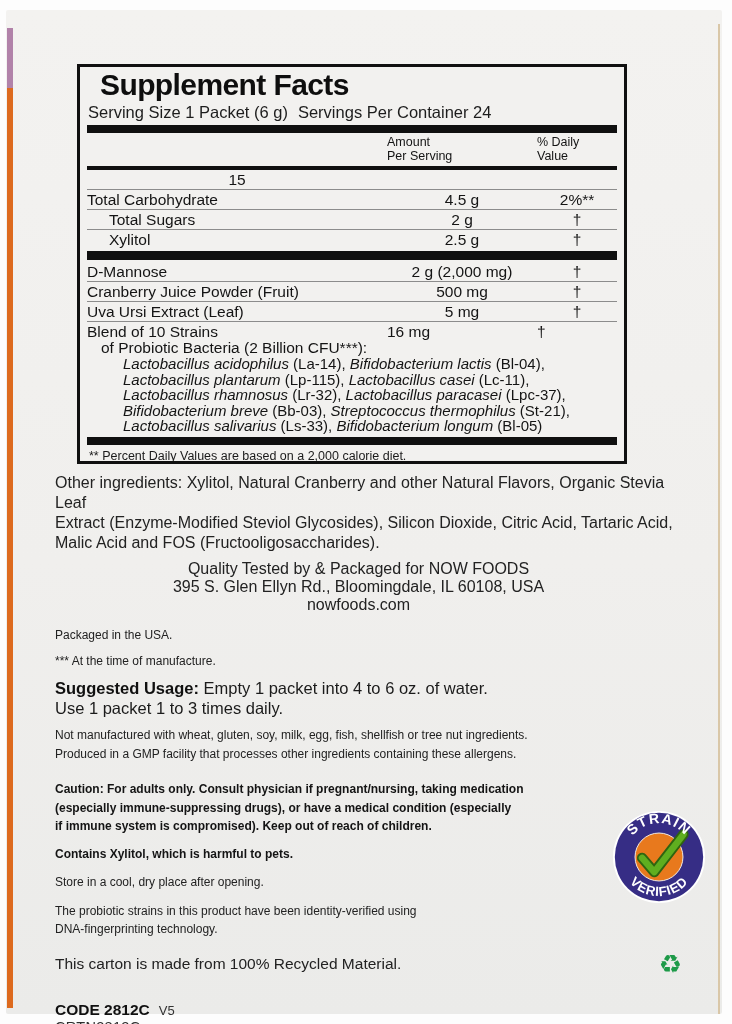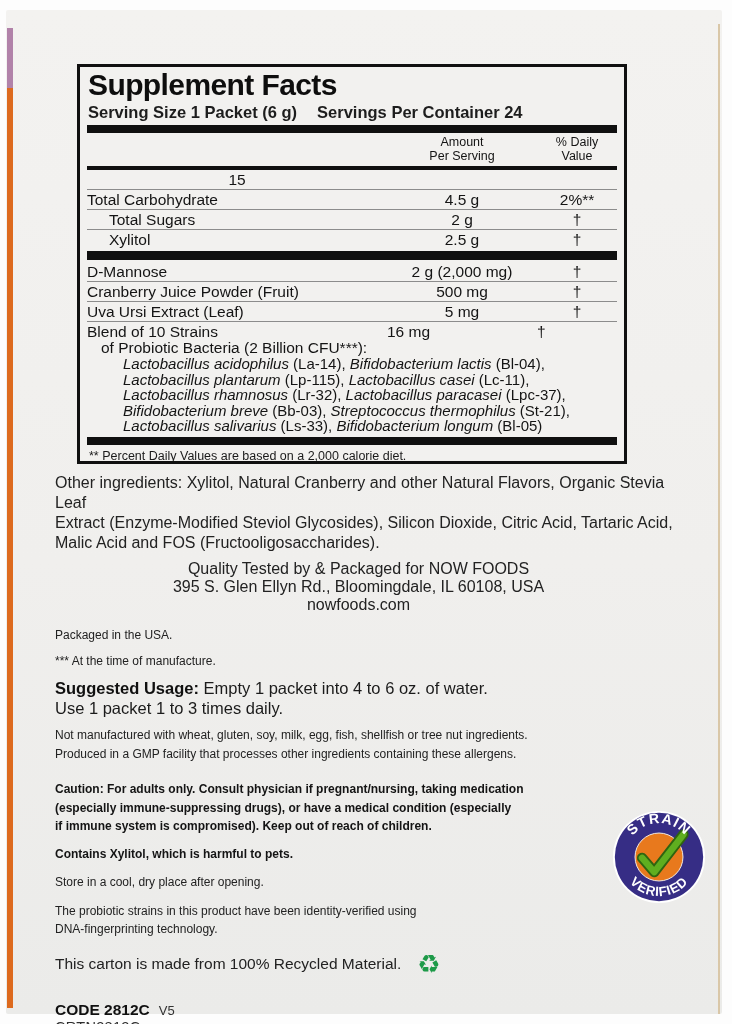--- a/index.html
+++ b/index.html
@@ -17,30 +17,30 @@
   }
   .strip-pink   { position:absolute; left:1px; top:18px;  width:6px; height:60px; background:var(--strip-pink); }
   .strip-orange { position:absolute; left:1px; top:78px;  width:6px; height:920px; background:var(--strip-orange); }
   .edge-right   { position:absolute; right:2px; top:14px; width:2px; height:990px; background:var(--edge-tan); }
 
   
   .sf-box {
     margin:54px 0 0 71px; width:550px; height:400px; box-sizing:border-box;
     border:3px solid #101010; background:#f2f1ef; padding:0 7px; overflow:hidden;
   }
-  .sf-title { font-size:30px; font-weight:bold; letter-spacing:-0.6px; color:#0e0e0e; margin:1px 0 0 1px; line-height:34px; }
-  .sf-serving { display:flex; gap:20px; font-size:16.5px; margin:0 0 3px 1px; line-height:20px;font-weight:bold; }
+  .sf-title { font-size:30px; font-weight:bold; letter-spacing:-0.6px; color:#0e0e0e; margin:1px 0 0 13px; line-height:34px; }
+  .sf-serving { display:flex; gap:10px; font-size:16.5px; margin:0 0 3px 1px; line-height:20px; }
   .bar-a { height:8px; background:#101010; margin:1px 0 0; }
   .bar-b { height:4px; background:#101010; }
   .bar-c { height:9px; background:#101010; margin:2px 0; }
   .bar-d { height:8px; background:#101010; margin:3px 0 1px; }
 
   .sf-grid { display:grid; grid-template-columns:1fr 150px 80px; }
   .sf-header { font-size:12.5px; line-height:13.5px; padding:3px 0 3px; color:#141414; }
-  .sf-header .hc { text-align:center; white-space:pre-line; }
+  .sf-header .hc { white-space:pre-line; }
 
   .sf-row { font-size:15.5px; line-height:19px; border-top:1px solid #8c8c8c; align-items:center; color:#141414; }
   .sf-row.no-top { border-top:none; }
   .sf-row .amt, .sf-row .dv { text-align:center; }
   .sf-row .nm.indent { padding-left:22px; }
 
   .blend { border-top:1px solid #8c8c8c; color:#141414; }
   .blend .l1 { font-size:15.5px; line-height:17px; padding-top:1px; }
   .blend .l2 { font-size:15.5px; line-height:16px; margin-left:14px; }
   .strain-line { margin-left:36px; font-size:15px; line-height:15.5px; }
@@ -54,21 +54,21 @@
   .address  { text-align:center; font-size:16px; line-height:18px; margin-top:7px; margin-right:60px; }
   .packaged { margin-top:12px; }
   .mfg-note { margin-top:7px; }
   .usage    { margin-top:8px; font-size:16.5px; line-height:20px; color:#1b1b1b; }
   .b        { font-weight:bold; color:#101010; }
   .allerg   { margin-top:8px; }
   .caution  { margin-top:17px; font-weight:bold; color:#141414; }
   .contains { margin-top:9px; font-weight:bold; color:#141414; }
   .store    { margin-top:10px; }
   .dna      { margin-top:10px; }
-  .recycled-row { display:flex; align-items:center; gap:16px; margin:12px 40px 0 49px; font-size:15.5px; color:#222; }
+  .recycled-row { display:flex; align-items:center; gap:16px; margin:12px 40px 0 49px; font-size:15.5px; color:#222;justify-content:space-between; }
   .recycle-icon { color:var(--recycle-green); font-size:26px; line-height:1; font-family:"DejaVu Sans",sans-serif; }
   .code-row { display:flex; justify-content:space-between; align-items:baseline; margin:24px 62px 0 49px;flex-direction:column; }
   .code     { font-size:15.5px; font-weight:bold; color:#101010; }
   .version  { font-size:13px; color:#333; margin-left:9px; font-weight:normal; }
   .carton-code { font-size:14.5px; color:#2e2e2e; letter-spacing:0.3px; }
 
   .badge { position:absolute; left:606px; top:800px; width:94px; height:94px; }
 </style>
 </head>
 <body>

